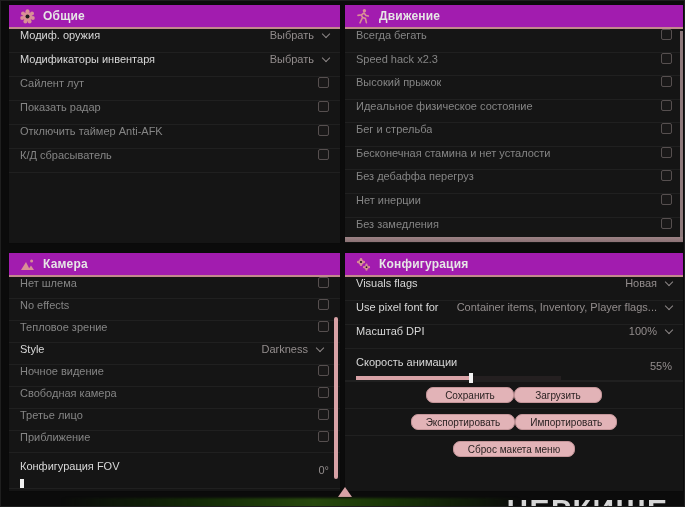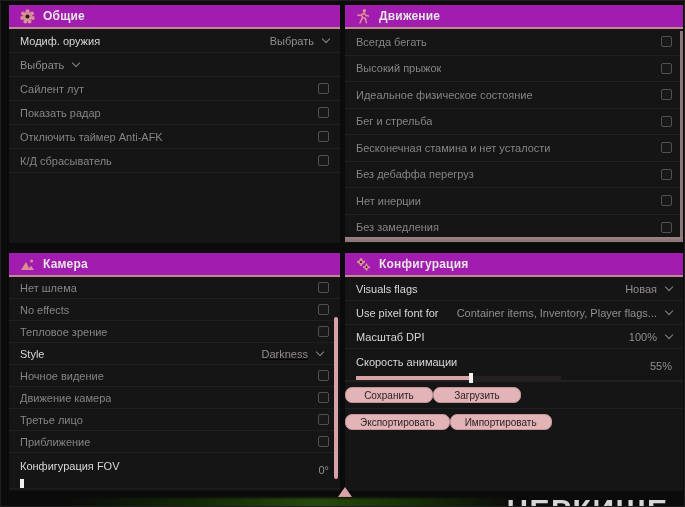--- a/index.html
+++ b/index.html
@@ -28,21 +28,21 @@
     background:#a21caf;
     border-bottom:2px solid #c2898d;
   }
   .panel-header .hicon { width:16px; height:15px; margin-right:8px; display:flex; align-items:center; justify-content:center; }
   .panel-title { color:#e6e6e6; font-size:12px; font-weight:bold; letter-spacing:.2px; }
 
   .panel-body { height:calc(100% - 26px); display:flex; flex-direction:column; position:relative; }
   .panel-body.fixed-rows { display:block; }
 
   .row {
-    display:flex; align-items:center; justify-content:space-between;
+    display:flex; align-items:flex-start; justify-content:space-between;
     padding:0 11px;
     border-bottom:1px solid #202020;
   }
   .fixed-rows .row { height:24px; }
   .flex-rows .row { flex:1; }
 
   .lbl { font-size:11px; color:#858585; white-space:nowrap; overflow:hidden; }
   .lbl.bright { color:#d8d8d8; }
 
   .checkbox {
@@ -66,21 +66,21 @@
   .slider-track {
     margin-top:4px; height:4px; width:205px;
     background:#241f20; display:flex; align-items:center;
   }
   .slider-fill { height:4px; background:#d8a2a6; }
   .slider-handle { width:4px; height:10px; background:#f2f2f2; flex:none; }
   .fov-handle { width:4px; height:9px; background:#f2f2f2; margin-top:3px; }
 
   
   .btn-row {
-    height:27px; display:flex; align-items:center; 
+    height:27px; display:flex; align-items:center; justify-content:center; 
     border-top:1px solid #202020;
   }
   .pink-btn {
     min-width:88px; height:16px; padding:0 14px;
     display:flex; align-items:center; justify-content:center;
     background:#e2b3b7; border:1px solid #c49599; border-radius:7px;
     color:#2b2323; font-size:10px; font-family:"Liberation Sans",sans-serif;
     cursor:pointer;
   }
 
@@ -144,20 +144,21 @@
   </div>
   <div class="panel-body fixed-rows">
     <div class="row">
       <span class="lbl bright">Модиф. оружия</span>
       <span class="dd">
         <span class="dd-val">Выбрать</span>
         <span class="chev"></span>
       </span>
     </div>
     <div class="row">
+      <span class="lbl bright">Модификаторы инвентаря</span>
       <span class="dd">
         <span class="dd-val">Выбрать</span>
         <span class="chev"></span>
       </span>
     </div>
     <div class="row">
       <span class="lbl">Сайлент лут</span>
       <span class="checkbox"></span>
     </div>
     <div class="row">
@@ -181,20 +182,24 @@
       <svg width="12" height="15" viewBox="0 0 12 15">
         <circle cx="7.4" cy="1.8" r="1.7" fill="#d98f96"></circle>
         <path d="M7 4 L4.2 6.2 L5.6 8.4 L3 13.8 M7 4 L9 6.6 L11.4 7 M5.6 8.4 L8.4 9.4 L9.4 13.6 M4.6 5.8 L1 6.4" stroke="#d98f96" stroke-width="1.6" fill="none" stroke-linecap="round"></path>
       </svg>
     </span>
     <span class="panel-title">Движение</span>
   </div>
   <div class="panel-body flex-rows">
     <div class="row">
       <span class="lbl">Всегда бегать</span>
+      <span class="checkbox"></span>
+    </div>
+    <div class="row">
+      <span class="lbl">Speed hack x2.3</span>
       <span class="checkbox"></span>
     </div>
     <div class="row">
       <span class="lbl">Высокий прыжок</span>
       <span class="checkbox"></span>
     </div>
     <div class="row">
       <span class="lbl">Идеальное физическое состояние</span>
       <span class="checkbox"></span>
     </div>
@@ -242,31 +247,31 @@
     <div class="row">
       <span class="lbl">No effects</span>
       <span class="checkbox"></span>
     </div>
     <div class="row">
       <span class="lbl">Тепловое зрение</span>
       <span class="checkbox"></span>
     </div>
     <div class="row">
       <span class="lbl bright">Style</span>
-      <span class="dd" style="margin-right:6px;text-decoration:underline;">
+      <span class="dd" style="margin-right:6px;">
         <span class="dd-val">Darkness</span>
         <span class="chev"></span>
       </span>
     </div>
     <div class="row">
       <span class="lbl">Ночное видение</span>
       <span class="checkbox"></span>
     </div>
     <div class="row">
-      <span class="lbl">Движение камера</span>
+      <span class="lbl">Свободная камера</span>
       <span class="checkbox"></span>
     </div>
     <div class="row">
       <span class="lbl">Третье лицо</span>
       <span class="checkbox"></span>
     </div>
     <div class="row">
       <span class="lbl">Приближение</span>
       <span class="checkbox"></span>
     </div>
@@ -338,18 +343,21 @@
       </div>
     </div>
     <div class="btn-row">
       <button class="pink-btn">Сохранить</button>
       <button class="pink-btn">Загрузить</button>
     </div>
     <div class="btn-row">
       <button class="pink-btn">Экспортировать</button>
       <button class="pink-btn">Импортировать</button>
     </div>
+    <div class="btn-row">
+      <button class="pink-btn">Сброс макета меню</button>
+    </div>
   </div>
 </div>
 
 <div class="resize-grip"></div>
 <div class="grass"></div>
 <div class="big-bottom-text">ЧЕРКИШЕ</div>
 
 </body></html>

